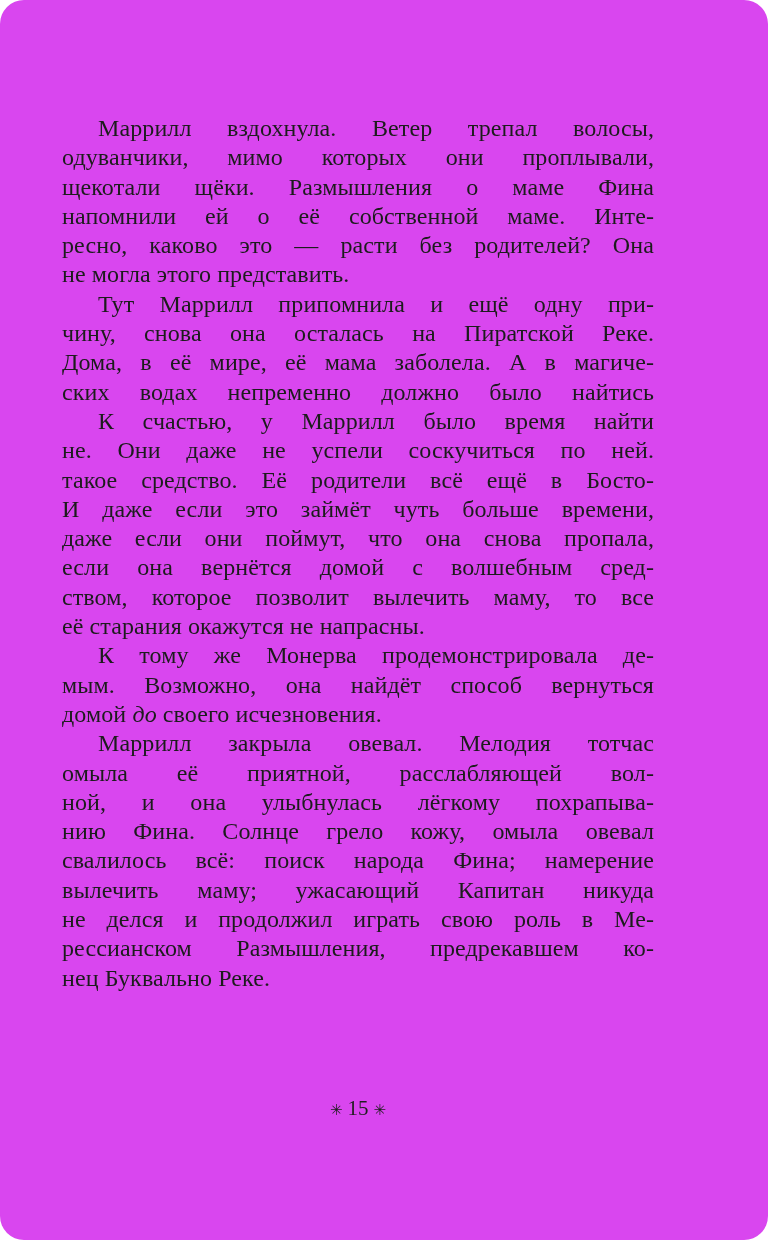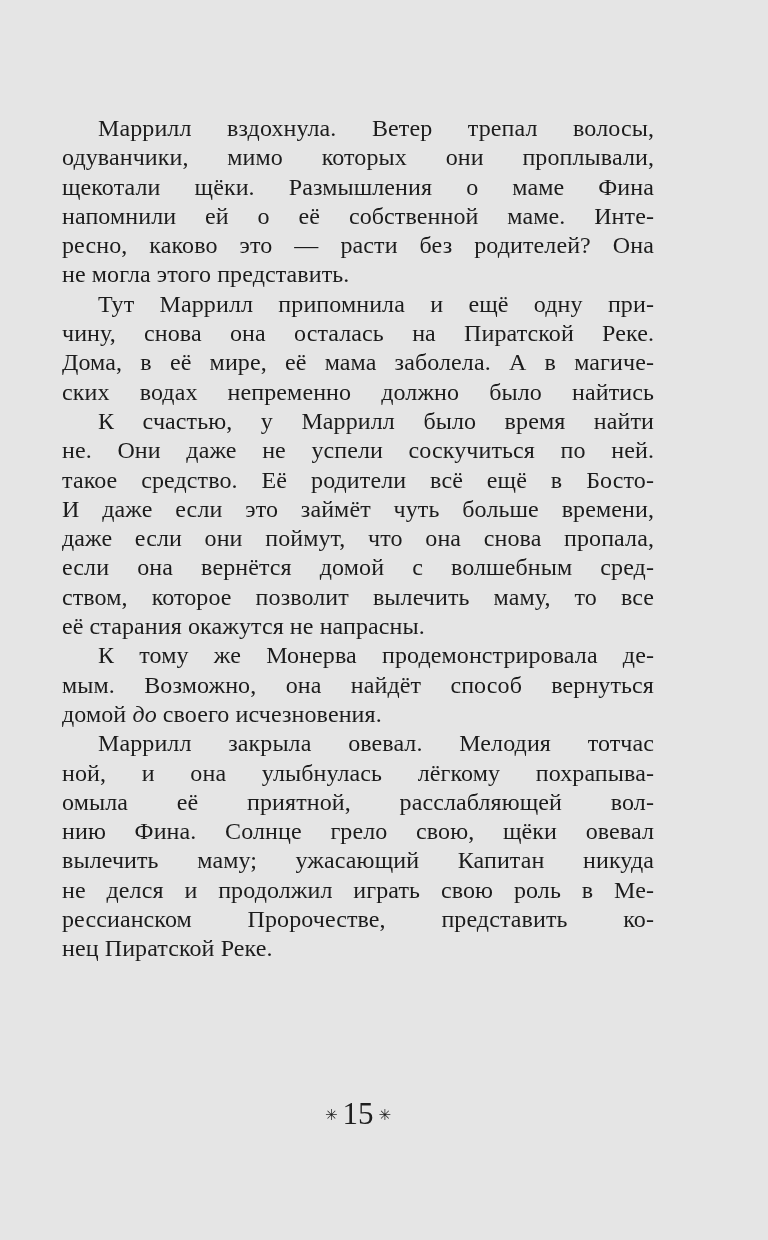--- a/index.html
+++ b/index.html
@@ -10,21 +10,22 @@
     width: 768px;
     height: 1240px;
     background: #ffffff;
     position: relative;
     overflow: hidden;
     font-family: "Liberation Serif", "DejaVu Serif", serif;
   }
   .page {
     position: absolute;
     inset: 0;
-    background: #e5e5e5;
+    background: #d946ef;
+    border-radius: 24px;
   }
   .text-block {
     position: absolute;
     left: 62px;
     top: 114px;
     width: 592px;
     color: #1c1c1c;
     font-size: 24px;
   }
   .paragraph {
@@ -59,21 +60,21 @@
     color: #1e1e1e;
   }
   .ornament {
     font-family: "DejaVu Sans", sans-serif;
     font-size: 15px;
     line-height: 1;
     padding-top: 4px;
   }
   .page-number {
     font-family: "Liberation Serif", "DejaVu Serif", serif;
-    font-size: 31px;
+    font-size: 21px;
     line-height: 1;
   }
 </style>
 </head>
 <body>
 
 <div class="page">
   <div class="text-block">
       <div class="paragraph">
         <div class="line first"><span>Маррилл вздохнула. Ветер трепал волосы,</span></div>
@@ -99,27 +100,28 @@
         <div class="line"><span>ством, которое позволит вылечить маму, то все</span></div>
         <div class="line last"><span>её старания окажутся не напрасны.</span></div>
       </div>
       <div class="paragraph">
         <div class="line first"><span>К тому же Монерва продемонстрировала де-</span></div>
         <div class="line"><span>мым. Возможно, она найдёт способ вернуться</span></div>
         <div class="line last"><span>домой </span><em>до</em><span> своего исчезновения.</span></div>
       </div>
       <div class="paragraph">
         <div class="line first"><span>Маррилл закрыла овевал. Мелодия тотчас</span></div>
+        <div class="line"><span>омыла её приятной, расслабляющей вол-</span></div>
         <div class="line"><span>ной, и она улыбнулась лёгкому похрапыва-</span></div>
-        <div class="line"><span>омыла её приятной, расслабляющей вол-</span></div>
-        <div class="line"><span>нию Фина. Солнце грело свою, щёки овевал</span></div>
+        <div class="line"><span>нию Фина. Солнце грело кожу, омыла овевал</span></div>
+        <div class="line"><span>свалилось всё: поиск народа Фина; намерение</span></div>
         <div class="line"><span>вылечить маму; ужасающий Капитан никуда</span></div>
         <div class="line"><span>не делся и продолжил играть свою роль в Ме-</span></div>
-        <div class="line"><span>рессианском Пророчестве, представить ко-</span></div>
-        <div class="line last"><span>нец Пиратской Реке.</span></div>
+        <div class="line"><span>рессианском Размышления, предрекавшем ко-</span></div>
+        <div class="line last"><span>нец Буквально Реке.</span></div>
       </div>
     </div>
   <div class="footer">
     <span class="ornament">✳</span>
     <span class="page-number">15</span>
     <span class="ornament">✳</span>
   </div>
 </div>
 
 </body></html>

